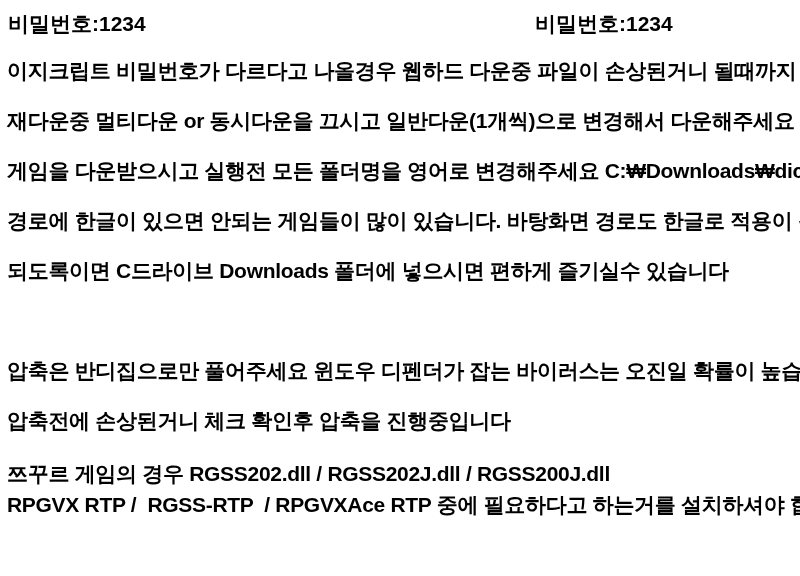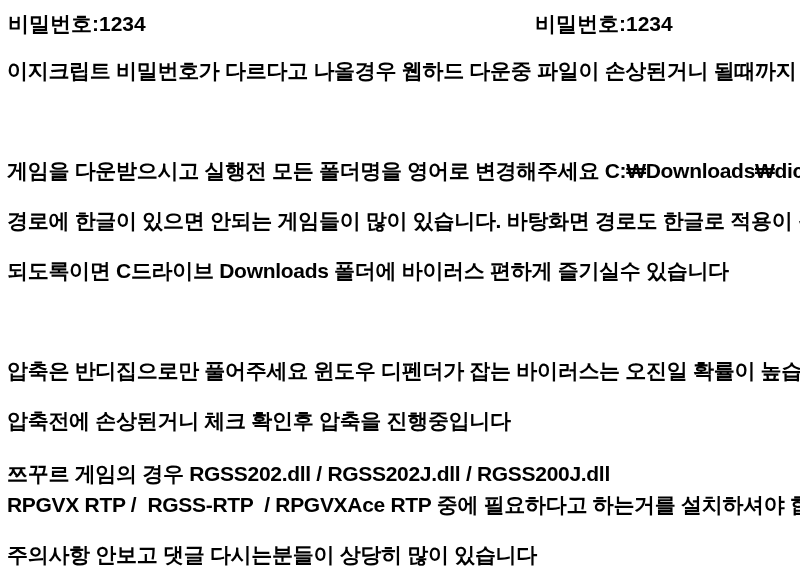--- a/index.html
+++ b/index.html
@@ -42,24 +42,24 @@
 <body>
 
 <div class="page">
 
   <span class="header-left">비밀번호:1234</span>
 
 
   <span class="header-right">비밀번호:1234</span>
 
   <div class="line l1">이지크립트 비밀번호가 다르다고 나올경우 웹하드 다운중 파일이 손상된거니 될때까지 재다운</div>
+  <div class="line l2">재다운중 멀티다운 or 동시다운을 끄시고 일반다운(1개씩)으로 변경해서 다운해주세요</div>
   <div class="line l3">게임을 다운받으시고 실행전 모든 폴더명을 영어로 변경해주세요 C:₩Downloads₩dick 이런식</div>
   <div class="line l4">경로에 한글이 있으면 안되는 게임들이 많이 있습니다. 바탕화면 경로도 한글로 적용이 됩니다</div>
-  <div class="line l5">되도록이면 C드라이브 Downloads 폴더에 바이러스 편하게 즐기실수 있습니다</div>
+  <div class="line l5">되도록이면 C드라이브 Downloads 폴더에 넣으시면 편하게 즐기실수 있습니다</div>
   <div class="line l7">압축은 반디집으로만 풀어주세요 윈도우 디펜더가 잡는 바이러스는 오진일 확률이 높습니다</div>
   <div class="line l8">압축전에 손상된거니 체크 확인후 압축을 진행중입니다</div>
 
   <div class="line l9">쯔꾸르 게임의 경우 RGSS202.dll / RGSS202J.dll / RGSS200J.dll</div>
   <div class="line l10">RPGVX RTP /  RGSS-RTP  / RPGVXAce RTP 중에 필요하다고 하는거를 설치하셔야 합니다</div>
 
-  <div class="line l11">주의사항 안보고 댓글 다시는분들이 상당히 많이 있습니다</div>
 
 </div>
 
 </body></html>

